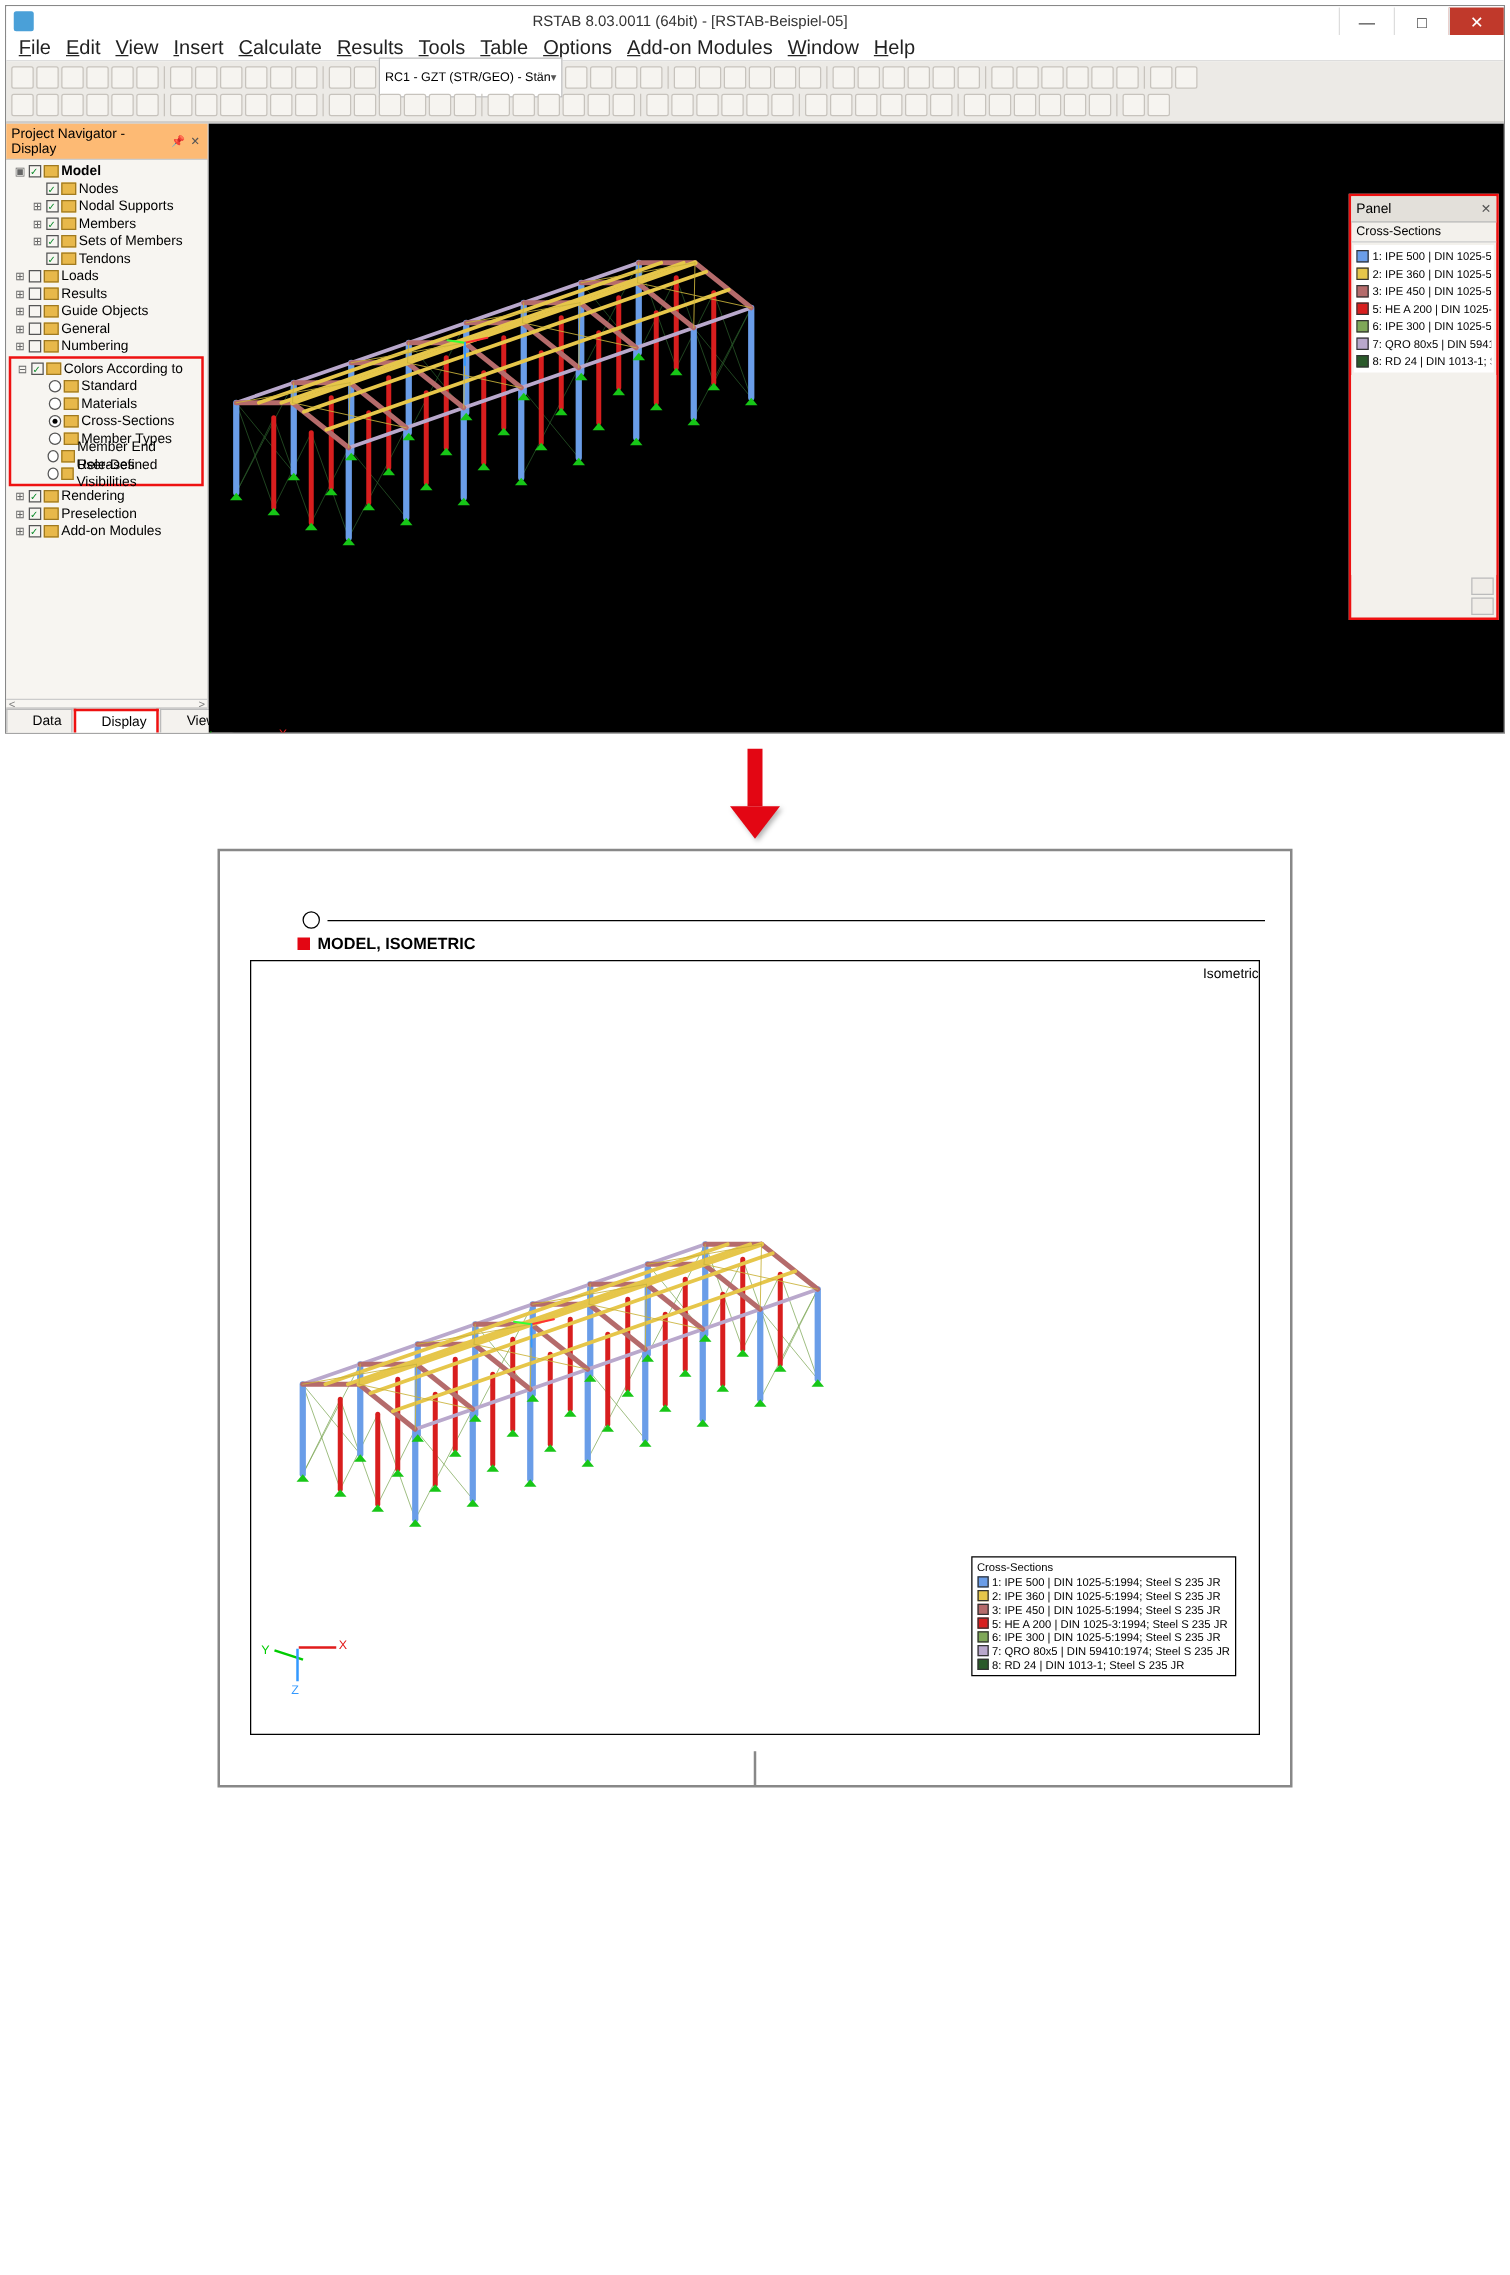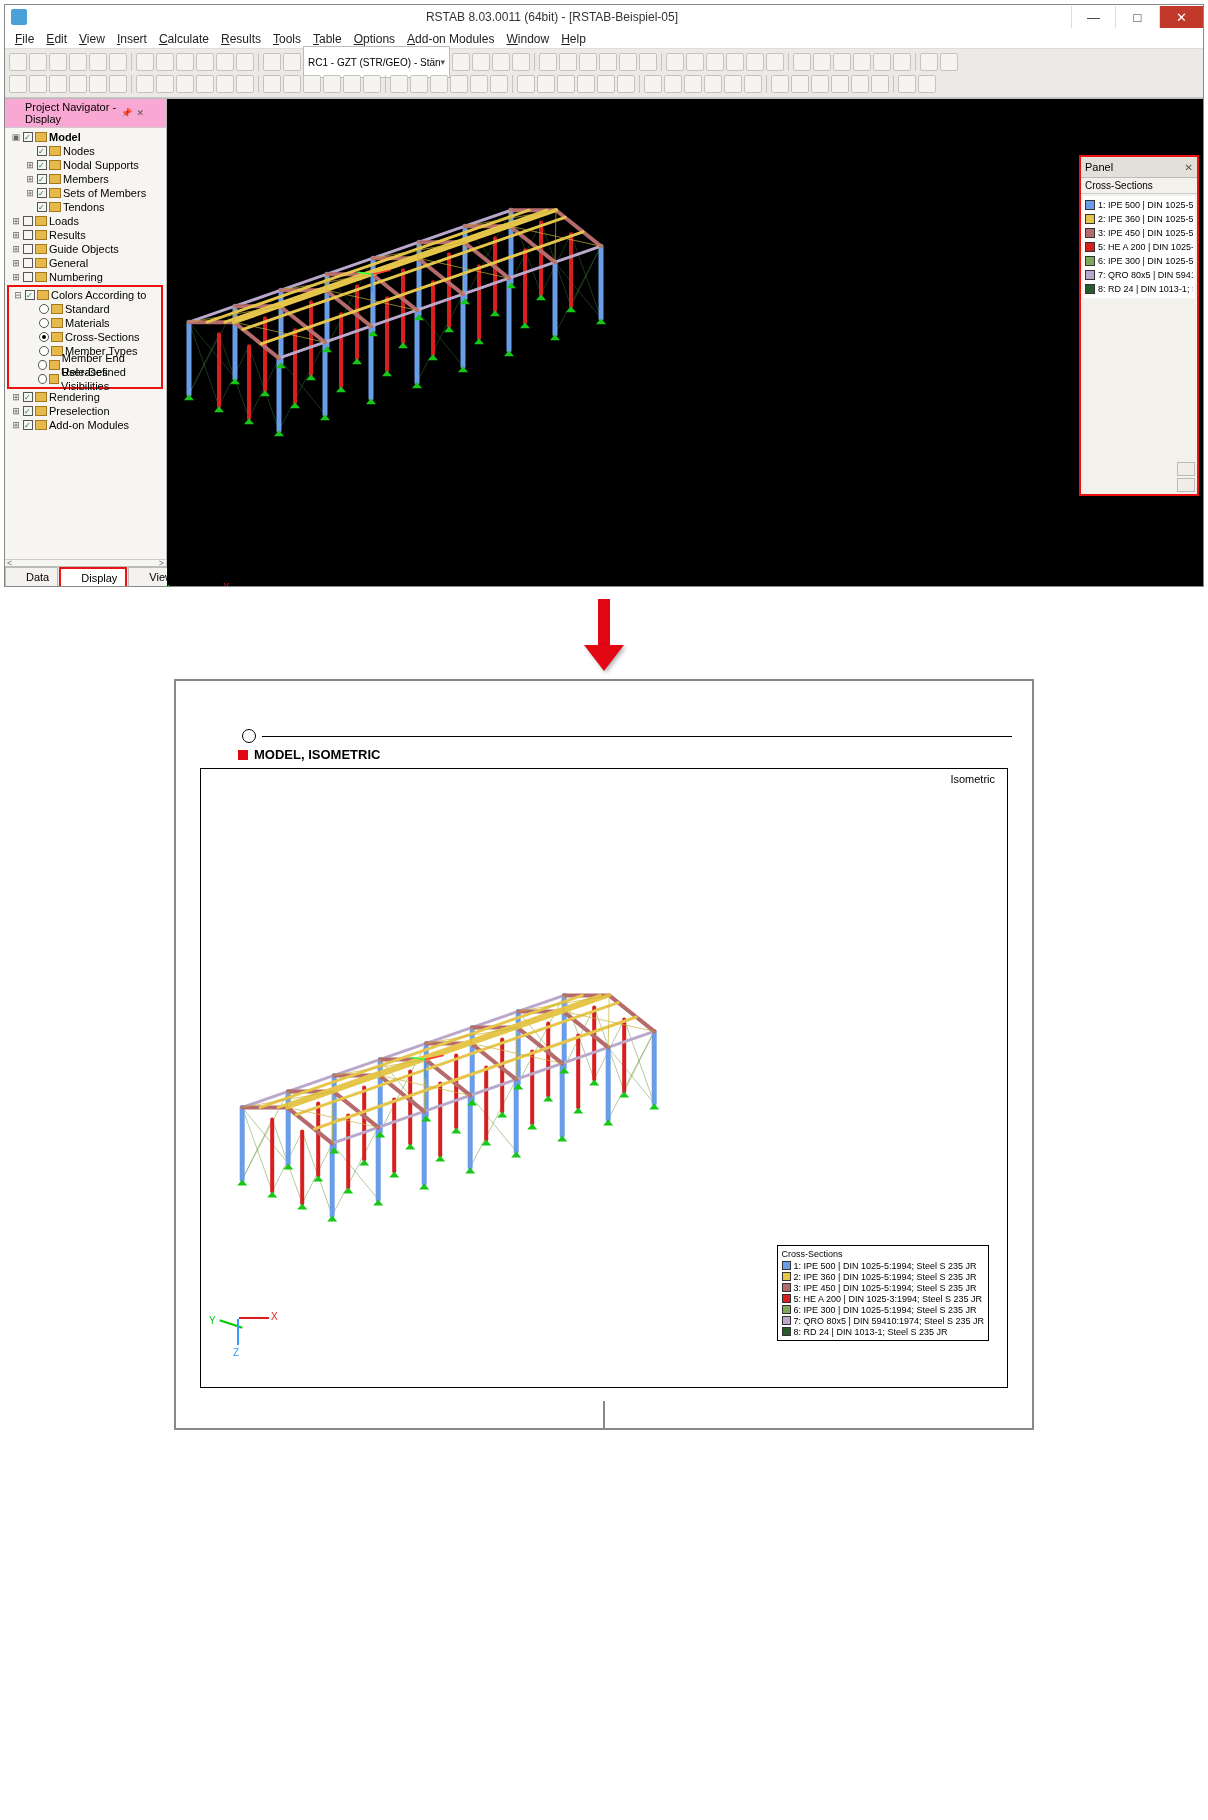--- a/index.html
+++ b/index.html
@@ -8,34 +8,34 @@
 
   
   .app-window { border: 1px solid #888; background: #fff; margin: 4px; }
   .titlebar { height: 24px; background: #fff; display: flex; align-items: center; }
   .titlebar .app-icon { width: 16px; height: 16px; background:#4aa0d8; margin:0 6px; border-radius:2px; }
   .titlebar .title-text { flex: 1; text-align: center; font-size: 12px; color:#333; }
   .titlebar .win-btns { display:flex; }
   .titlebar .win-btn { width: 44px; height: 22px; display:flex; align-items:center; justify-content:center; font-size:13px; color:#333; border-left:1px solid #ddd; }
   .titlebar .win-close { background:#c0392b; color:#fff; }
   .menubar { height: 20px; background:#fff; display:flex; align-items:center; padding:0 6px; gap:4px; border-bottom:1px solid #ddd;}
-  .menubar span { padding:0 4px; font-size:12px; color:#222; }
+  .menubar span { padding:0 4px; font-size:16px; color:#222; }
   .menubar span u { text-decoration: underline; }
 
   .toolbars { background:#eceae6; border-bottom:1px solid #c9c6c1; padding:2px 4px; }
   .tb-row { display:flex; align-items:center; gap:2px; height:22px; }
   .tb-btn { width:18px; height:18px; border:1px solid #c7c3bd; background:#f6f4f0; border-radius:2px; display:flex; align-items:center; justify-content:center; font-size:10px; color:#555; }
   .tb-sep { width:1px; height:18px; background:#c7c3bd; margin:0 2px; }
   .tb-combo { height:18px; border:1px solid #bbb; background:#fff; font-size:10px; padding:15px 4px; display:flex; align-items:center; min-width:140px; }
   .tb-combo::after { content:"▾"; margin-left:auto; color:#555; font-size:9px;}
 
   
   .workspace { display:flex; height: 488px; border-top:1px solid #bbb; }
   .nav-panel { width: 162px; background:#f7f5f1; border-right:1px solid #bbb; display:flex; flex-direction:column; }
-  .nav-title { background:#f9a8d4; padding:2px 20px; font-size:11px; border-bottom:1px solid #ccc; display:flex; align-items:center;}
+  .nav-title { background:#fdba74; padding:2px 4px; font-size:11px; border-bottom:1px solid #ccc; display:flex; align-items:center;}
   .nav-title .spacer{flex:1;}
   .nav-title .pin{font-size:9px; color:#555; padding:0 2px;}
   .nav-tree { flex:1; overflow:auto; padding:2px 2px; font-size:11px; line-height:14px; position:relative; }
   .tree-item { display:flex; align-items:center; gap:2px; padding:0 0 0 2px; height:14px; }
   .tree-item .twist { width:10px; text-align:center; color:#666; font-size:9px;}
   .tree-item .chk { width:10px; height:10px; border:1px solid #555; display:inline-block; position:relative;}
   .tree-item .chk.checked::after { content:"✓"; font-size:8px; color:#0a8a2a; position:absolute; top:-2px; left:0;}
   .tree-item .ico { width:12px; height:10px; display:inline-block; background:#e8b84a; border:1px solid #a07a20; }
   .tree-item .rad { width:10px; height:10px; border:1px solid #555; border-radius:50%; display:inline-block; position:relative; background:#fff;}
   .tree-item .rad.sel::after{content:""; position:absolute; width:4px; height:4px; background:#000; border-radius:50%; top:2px; left:2px;}
@@ -76,21 +76,21 @@
 
   
   .page-frame { width: 860px; margin: 0 auto 20px; border:2px solid #888; background:#fff; position:relative; padding: 16px 14px 40px;}
   .page-header { display:flex; align-items:center; gap:6px; padding: 32px 6px 2px; }
   .page-header .rule { flex:1; height:1px; background:#000;}
   .page-header .dot { width:14px; height:14px; border:1px solid #000; border-radius:50%; background:#fff; }
   .subhead { padding: 2px 0 4px 48px; display:flex; align-items:center; gap:6px;}
   .subhead .sq{width:10px;height:10px;background:#e30613;}
   .subhead .ttl{font-weight:bold; font-size:13px;}
   .plot-frame { border:1px solid #000; margin: 2px 10px 0; height: 620px; position:relative; background:#fff;}
-  .iso-lbl{position:absolute; top:4px; right:12px; font-size:11px;}
+  .iso-lbl{position:absolute; top:4px; right:0; font-size:11px;}
 
   
   .model-svg { position:absolute; }
   .legend-box{position:absolute; bottom:46px; right:18px; border:1px solid #000; background:#fff; padding:3px 4px; font-size:9px;}
   .legend-box .hdr{font-size:9px; margin-bottom:1px;}
   .lb-row{display:flex; align-items:center; gap:3px; height:11px; white-space:nowrap;}
 
   .page-axis{position:absolute; left:26px; bottom:28px;}
 
   .notch { position:absolute; left:50%; bottom:-1px; transform:translateX(-50%); width:2px; height:28px; background:#888;}

